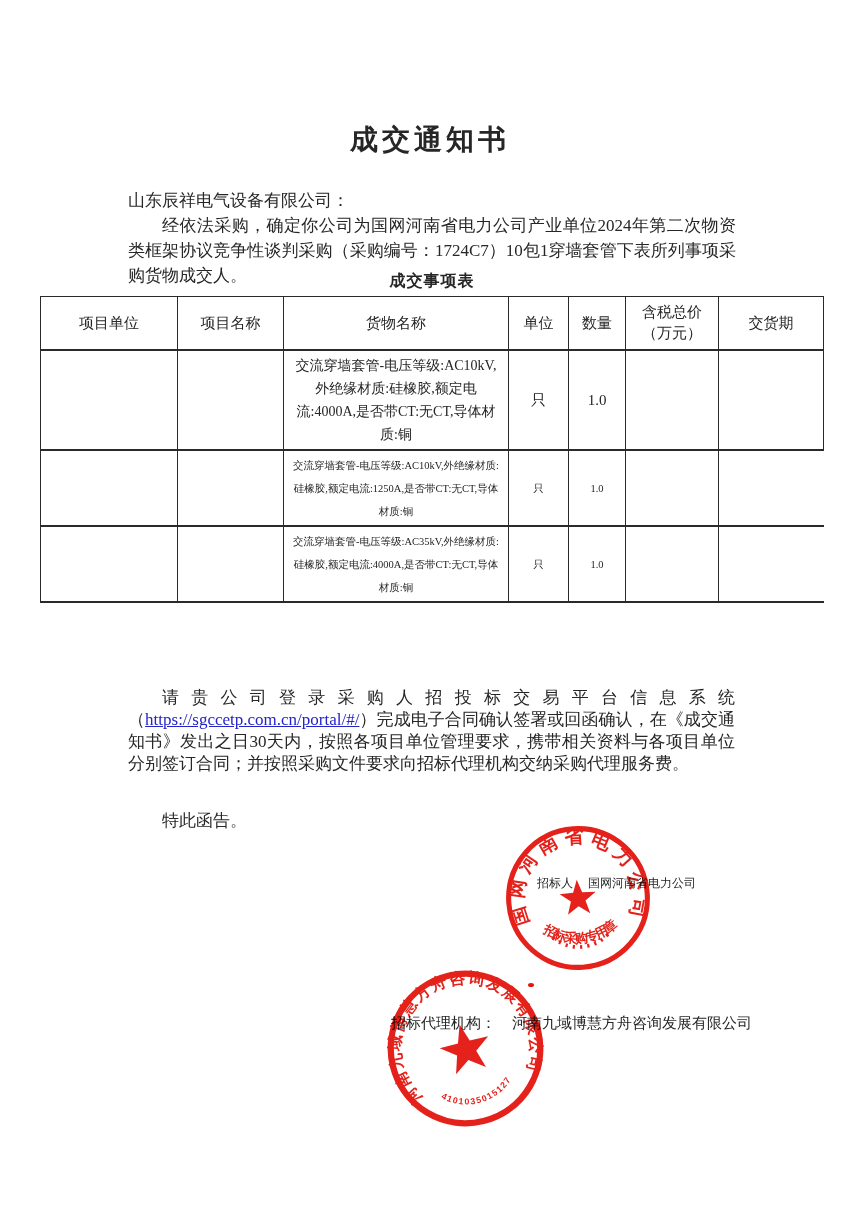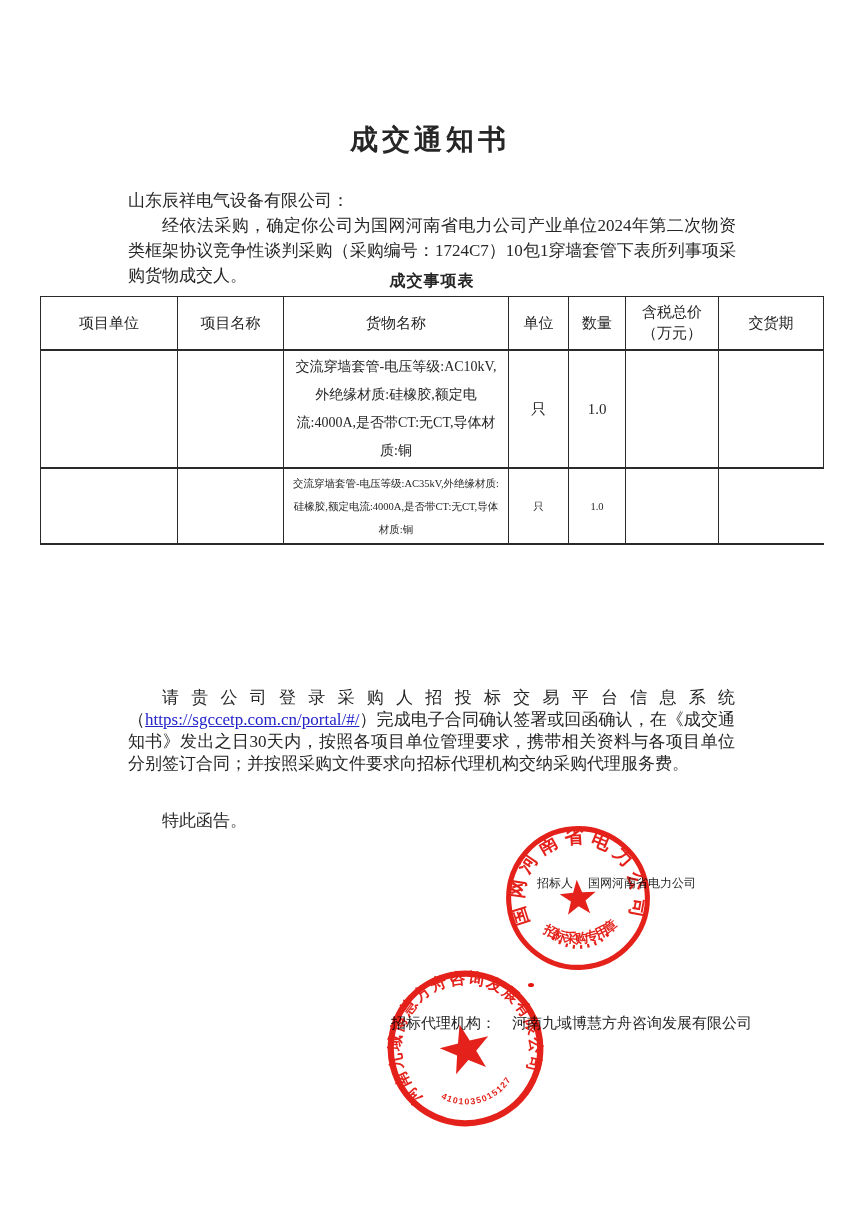--- a/index.html
+++ b/index.html
@@ -33,21 +33,21 @@
     border:1px solid #2a2a2a;
     text-align:center;vertical-align:middle;
     padding:2px 6px;overflow:hidden;
     font-weight:normal;
   }
   .award-table thead th{
     height:48px;font-size:15px;white-space:pre-line;line-height:21px;
     border-bottom:2px solid #2a2a2a;
   }
   .award-table tbody td{border-bottom:2px solid #2a2a2a;}
-  .award-table tr.primary td{height:94px;font-size:14px;line-height:28px;margin-top:28px;}
+  .award-table tr.primary td{height:94px;font-size:14px;line-height:23px;margin-top:28px;}
   .award-table tr.primary td.qty-cell,
   .award-table tr.primary td.unit-cell{font-size:15px;}
   .award-table tr.detail td{height:70px;font-size:10.5px;line-height:23px;}
   .award-table tr.detail td:last-child{border-right:none;}
   .award-table tr.last td{border-bottom:1px solid #9a9a9a;}
   
   .notice{top:687px;left:128px;width:607px;font-size:17px;line-height:22px;}
   .notice p{margin:0;text-align:justify;text-indent:2em;}
   .notice a{color:#2323cc;text-decoration:underline;white-space:nowrap;}
   .closing{top:809px;left:128px;width:607px;font-size:17px;text-indent:2em;}
@@ -107,20 +107,29 @@
       <td></td>
       <td>交流穿墙套管-电压等级:AC10kV,外绝缘材质:硅橡胶,额定电流:4000A,是否带CT:无CT,导体材质:铜</td>
       <td class="unit-cell">只</td>
       <td class="qty-cell">1.0</td>
       <td></td>
       <td></td>
     </tr>
     <tr class="detail">
       <td></td>
       <td></td>
+      <td>交流穿墙套管-电压等级:AC10kV,外绝缘材质:硅橡胶,额定电流:1250A,是否带CT:无CT,导体材质:铜</td>
+      <td>只</td>
+      <td>1.0</td>
+      <td></td>
+      <td></td>
+    </tr>
+    <tr class="detail">
+      <td></td>
+      <td></td>
       <td>交流穿墙套管-电压等级:AC35kV,外绝缘材质:硅橡胶,额定电流:4000A,是否带CT:无CT,导体材质:铜</td>
       <td>只</td>
       <td>1.0</td>
       <td></td>
       <td></td>
     </tr>
   </tbody>
 </table>
 
 <div class="abs notice">

